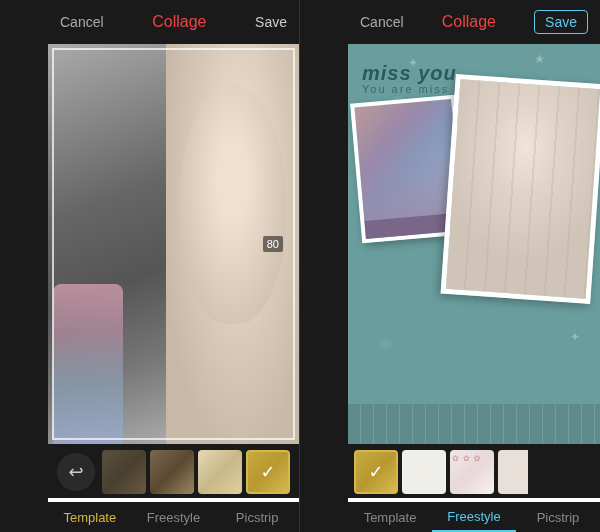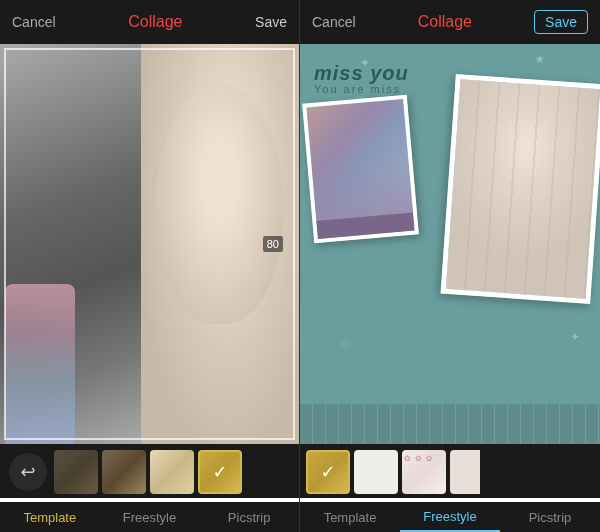--- a/index.html
+++ b/index.html
@@ -12,20 +12,21 @@
       background: #1a1a1a;
     }
 
     .panel {
       width: 300px;
       height: 532px;
       display: flex;
       flex-direction: column;
       background: #1a1a1a;
       position: relative;
+      padding-left: 48px;
     }
 
     .panel-left { border-right: 1px solid #333; }
     .panel-right { background: #1a1a1a; }
 
     
     .header {
       height: 44px;
       display: flex;
       align-items: center;

